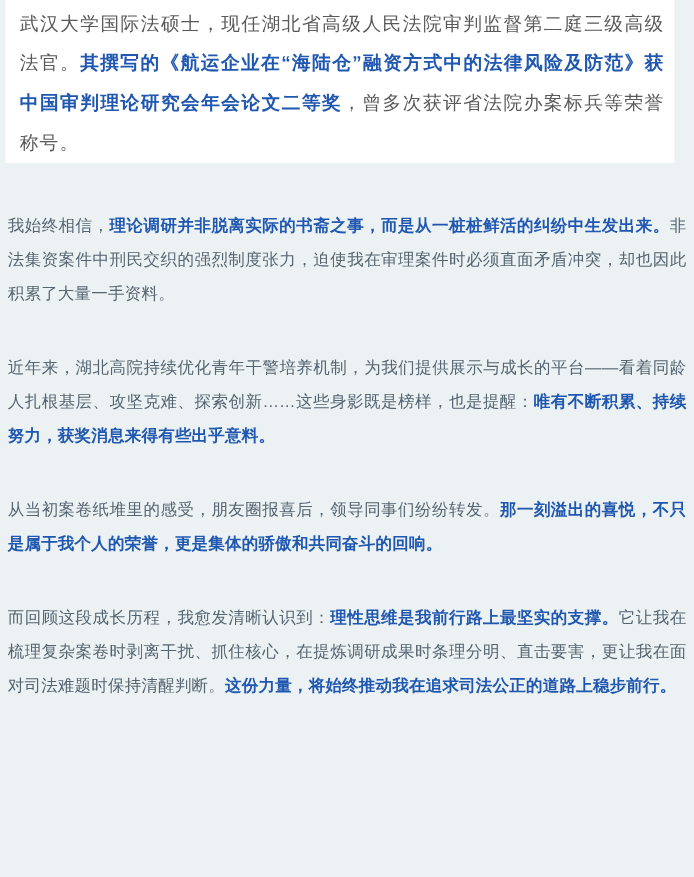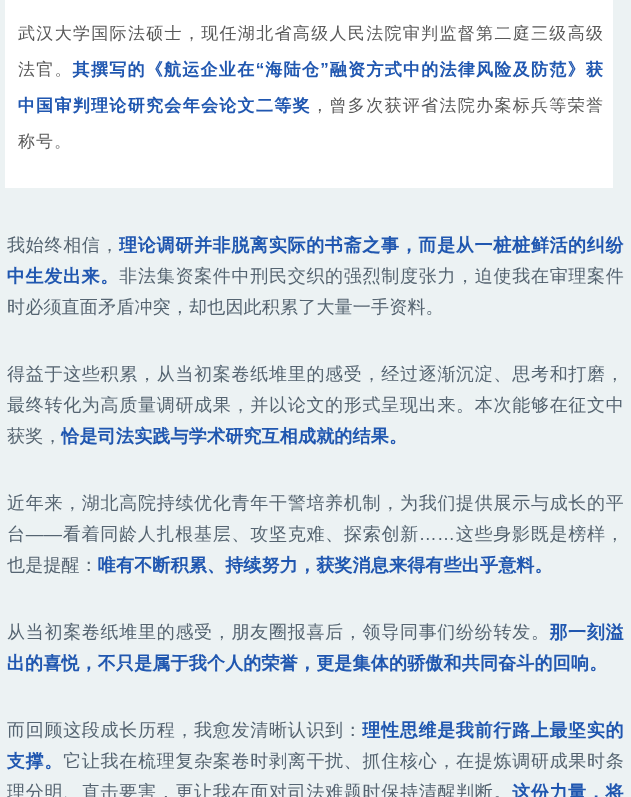--- a/index.html
+++ b/index.html
@@ -16,56 +16,55 @@
   }
   body {
     width: 631px;
     height: 797px;
     overflow: hidden;
     background: var(--page-bg);
     font-family: "Liberation Sans", "DejaVu Sans", sans-serif;
   }
   .card {
     margin: 0 18px 0 5px;
-    height: 188px;
+    height: 148px;
     background: var(--card-bg);
-    padding: 16px 9px 4px 13px;
+    padding: 4px 9px 4px 13px;
     overflow: hidden;
   }
   .card p {
     margin: 0;
     font-size: 17px;
     line-height: 36px;
     letter-spacing: 1px;
     color: var(--card-text);
     text-align: justify;
   }
   .content {
     padding: 42px 7px 0 7px;
   }
   .content p {
     margin: 0 0 36px 0;
-    font-size: 18px;
+    font-size: 15px;
     line-height: 31px;
     letter-spacing: 0.2px;
     color: var(--body-text);
     text-align: justify;
   }
   .em {
     color: var(--highlight);
     font-weight: bold;
   }
 </style>
 </head>
 <body>
 
 <div class="page">
   <div class="card">
     <p><span>武汉大学国际法硕士，现任湖北省高级人民法院审判监督第二庭三级高级法官。</span><span class="em">其撰写的《航运企业在“海陆仓”融资方式中的法律风险及防范》获中国审判理论研究会年会论文二等奖</span><span>，曾多次获评省法院办案标兵等荣誉称号。</span></p>
   </div>
   <div class="content">
       <p><span>我始终相信，</span><span class="em">理论调研并非脱离实际的书斋之事，而是从一桩桩鲜活的纠纷中生发出来。</span><span>非法集资案件中刑民交织的强烈制度张力，迫使我在审理案件时必须直面矛盾冲突，却也因此积累了大量一手资料。</span></p>
-      <p><span>得益于这些积累，从当初案卷纸堆里的感受，经过逐渐沉淀、思考和打磨，最终转化为高质量调研成果，并以论文的形式呈现出来。本次能够在征文中获奖，</span><span class="em">恰是司法实践与学术研究互相成就的结果。</span></p>
       <p><span>近年来，湖北高院持续优化青年干警培养机制，为我们提供展示与成长的平台——看着同龄人扎根基层、攻坚克难、探索创新……这些身影既是榜样，也是提醒：</span><span class="em">唯有不断积累、持续努力，获奖消息来得有些出乎意料。</span></p>
       <p><span>从当初案卷纸堆里的感受，朋友圈报喜后，领导同事们纷纷转发。</span><span class="em">那一刻溢出的喜悦，不只是属于我个人的荣誉，更是集体的骄傲和共同奋斗的回响。</span></p>
       <p><span>而回顾这段成长历程，我愈发清晰认识到：</span><span class="em">理性思维是我前行路上最坚实的支撑。</span><span>它让我在梳理复杂案卷时剥离干扰、抓住核心，在提炼调研成果时条理分明、直击要害，更让我在面对司法难题时保持清醒判断。</span><span class="em">这份力量，将始终推动我在追求司法公正的道路上稳步前行。</span></p>
     </div>
 </div>
 
 </body></html>

